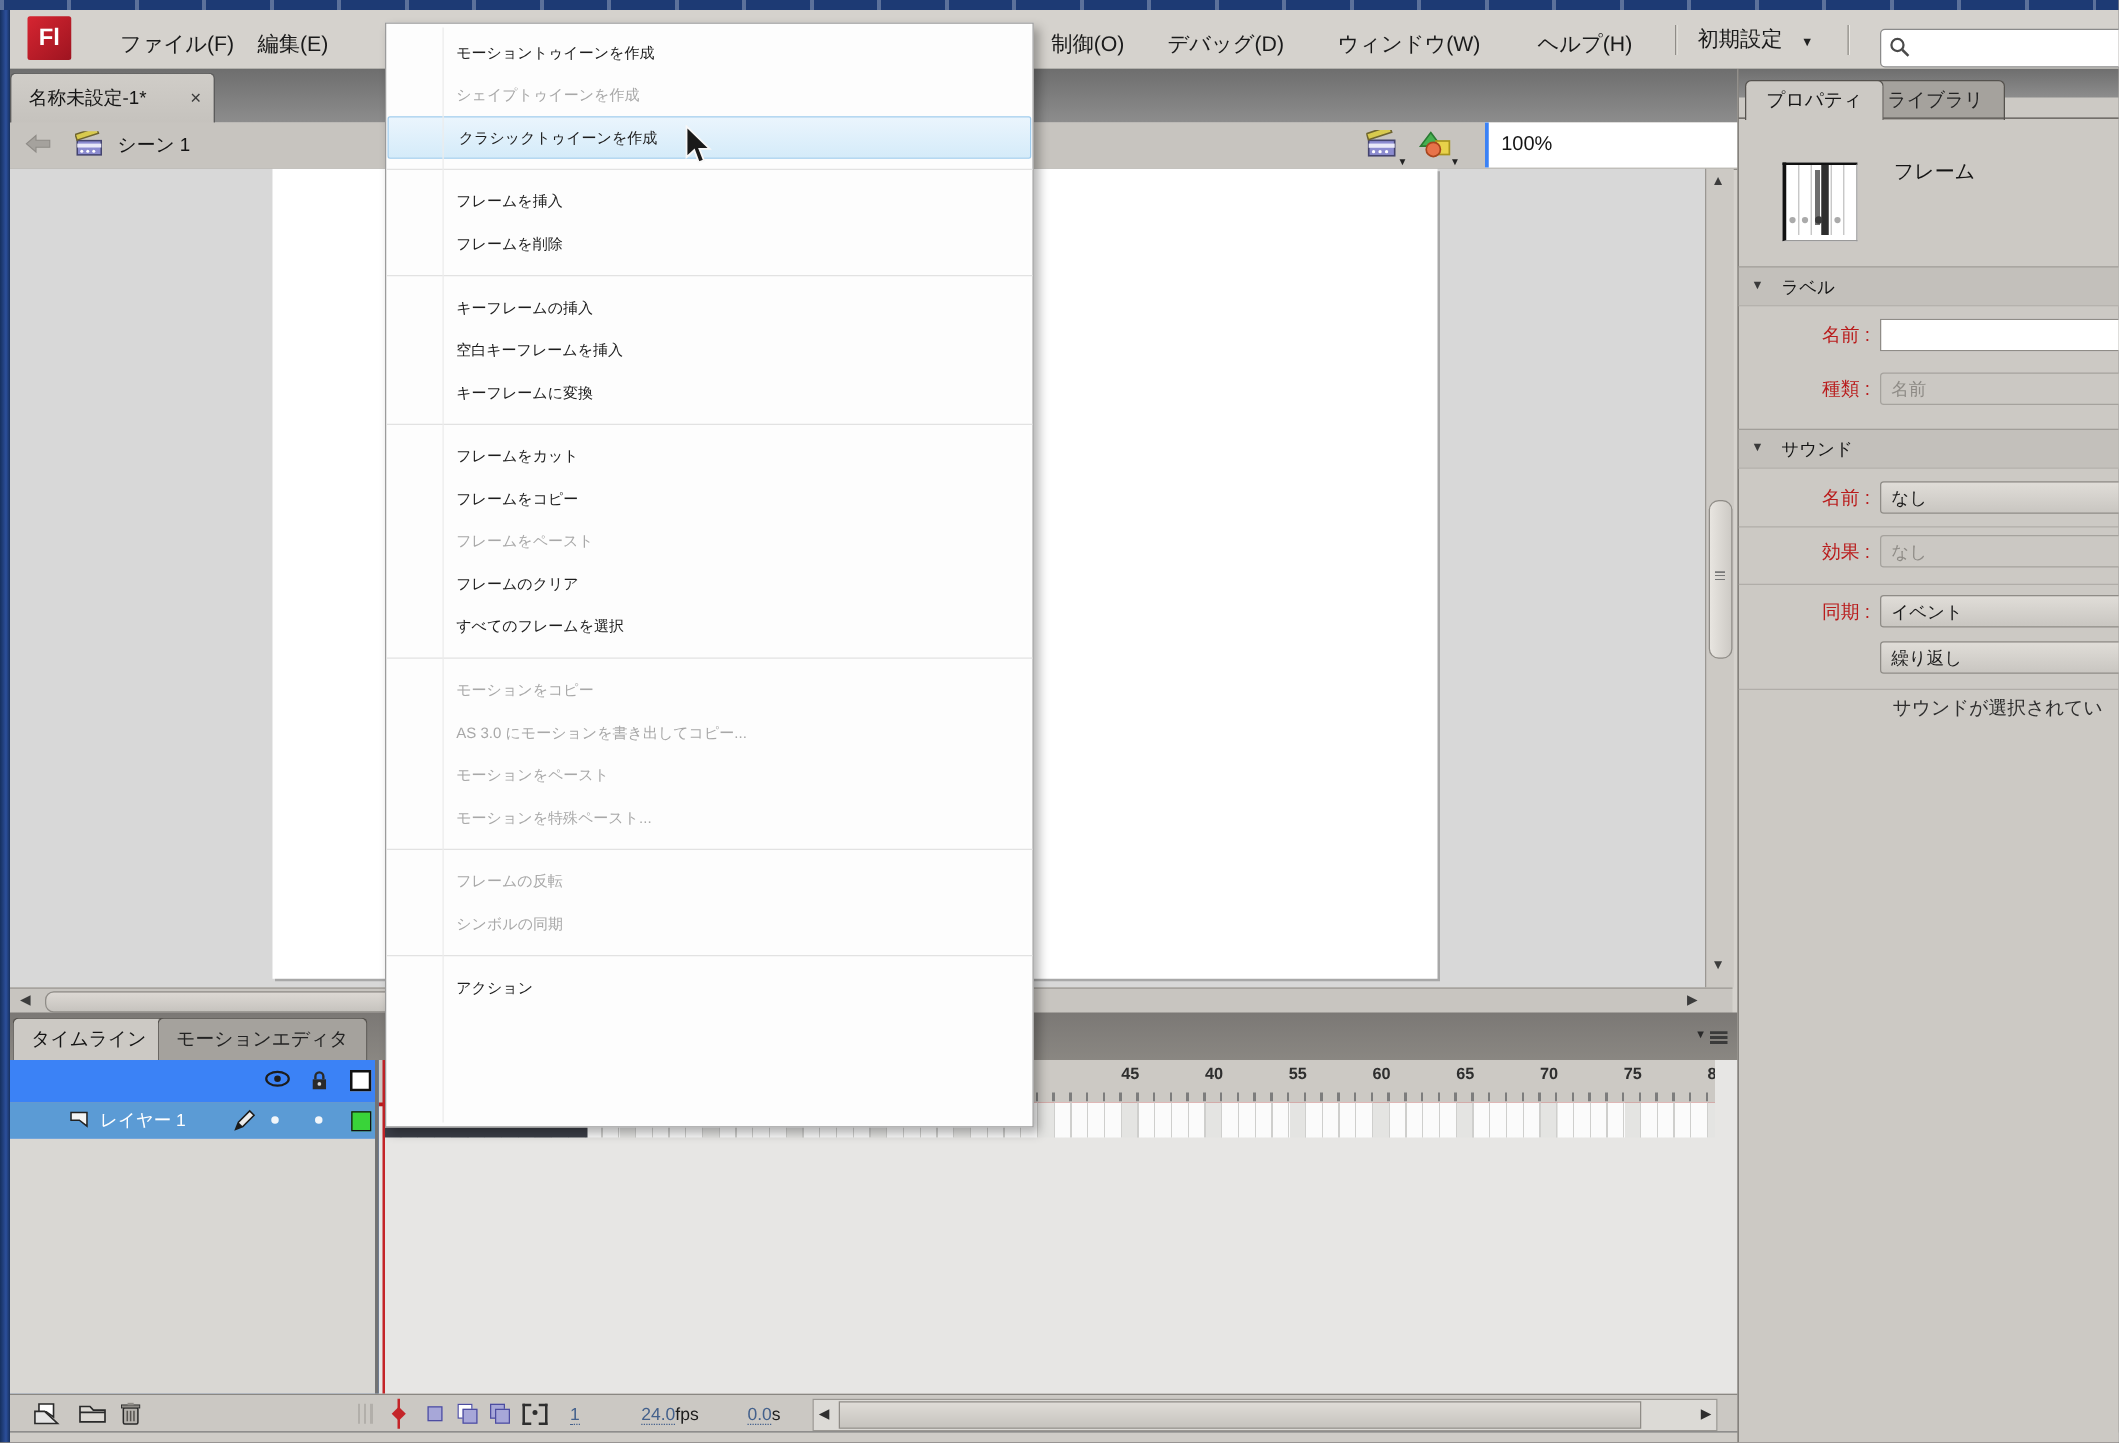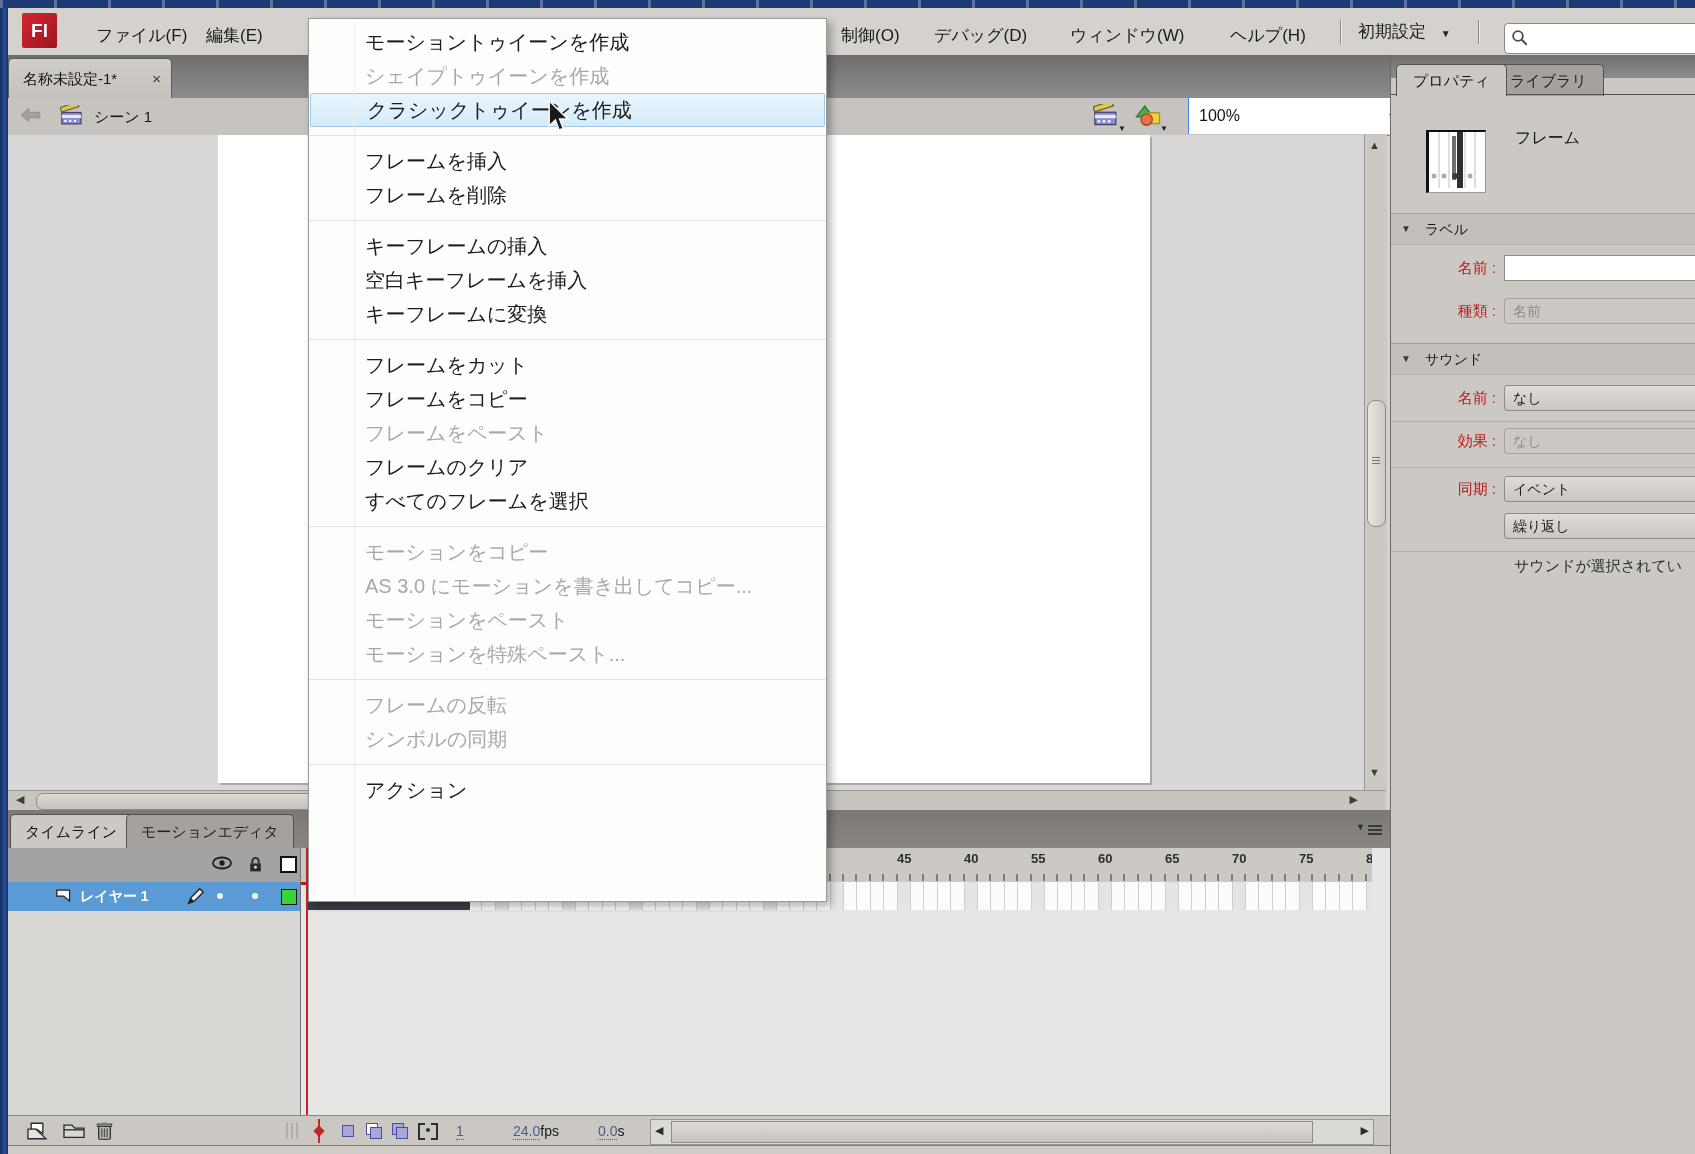--- a/index.html
+++ b/index.html
@@ -41,21 +41,21 @@
   #doc-tab .close{position:absolute;right:10px;color:#3a3a3a;font-size:15px;top:0;}
 
   
   #scenebar{left:8px;top:98px;width:1382px;height:37px;background:#c7c4bf;border-bottom:1px solid #8f8c87;}
   #back-arrow{left:12px;top:9px;}
   #scene-clapper{left:52px;top:7px;}
   #scene-name{left:86px;top:0;height:37px;line-height:37px;font-size:15px;color:#141414;}
   #edit-scene-btn{left:1085px;top:6px;}
   #edit-symbol-btn{left:1127px;top:6px;}
   .mini-caret{position:absolute;font-size:8px;color:#222;bottom:-2px;right:-7px;}
-  #zoom-select{left:1180px;top:0px;width:205px;height:36px;background:#fff;border-left:1px solid #3b82f6;padding-left:16px;}
+  #zoom-select{left:1180px;top:0px;width:205px;height:36px;background:#fff;border-left:3px solid #3b82f6;padding-left:16px;}
   #zoom-select .val{position:absolute;left:10px;top:0;line-height:36px;font-size:16px;color:#141414;}
   #zoom-select .caret{position:absolute;right:12px;top:0;line-height:36px;font-size:11px;color:#111;}
 
   
   #stage{left:8px;top:135px;width:1356px;height:655px;background:#d8d8d8;overflow:hidden;}
   #page{left:210px;top:0px;width:932px;height:648px;background:#fff;box-shadow:2px 2px 0 #a8a8a8;}
   #stage-vscroll{left:1364px;top:135px;width:22px;height:655px;background:#ccc9c4;border-left:1px solid #9a9792;}
   #stage-vscroll .up{position:absolute;top:4px;left:4px;font-size:11px;color:#3c3c3c;}
   #stage-vscroll .down{position:absolute;bottom:12px;left:4px;font-size:11px;color:#3c3c3c;}
   #stage-vthumb{left:2px;top:265px;width:17px;height:125px;background:linear-gradient(90deg,#e8e5e0,#cdcac5);
@@ -73,21 +73,21 @@
     border:1px solid #55524e;border-bottom:none;padding:0 14px;}
   #tab-timeline{left:2px;background:#ccc9c4;color:#141414;}
   #tab-motion-editor{left:118px;background:#a5a29d;color:#222;}
   #tl-panelmenu{left:1348px;top:14px;width:26px;height:14px;}
   #tl-panelmenu .lines{position:absolute;right:0;top:1px;width:14px;height:11px;
     background:repeating-linear-gradient(#3a3a3a 0 2px,transparent 2px 4px);}
   #tl-panelmenu .caret{position:absolute;left:0;top:-2px;font-size:9px;color:#2a2a2a;}
 
   
   #timeline{left:8px;top:848px;width:1382px;height:267px;background:#e7e6e4;}
-  #layer-panel{position:absolute;left:0;top:0;width:292px;height:267px;background:#a3a3a3;border-right:1px solid #737373;font-weight:bold;}
+  #layer-panel{position:absolute;left:0;top:0;width:292px;height:267px;background:#3b82f6;border-right:3px solid #737373;}
   #tl-header{position:absolute;left:0;top:0;width:292px;height:34px;border-bottom:1px solid #a8a5a0;}
   #tl-header .hicon{position:absolute;top:8px;}
   #icon-eye{left:203px;}
   #icon-lock{left:240px;}
   #icon-outline{left:272px;top:8px;width:13px;height:13px;border:2px solid #111;background:#fff;position:absolute;}
   #layer-row{position:absolute;left:0;top:34px;width:292px;height:29px;background:#5b9bd5;}
   #layer-row .corner{position:absolute;left:47px;top:6px;}
   #layer-row .lname{position:absolute;left:72px;top:0;line-height:29px;font-size:14px;color:#fff;}
   #layer-row .pencil{position:absolute;left:178px;top:4px;}
   #layer-row .dot{position:absolute;top:11px;width:6px;height:6px;border-radius:50%;background:#f2f6fa;}
@@ -152,21 +152,21 @@
     background:linear-gradient(#e0ddd8,#c9c6c1);font-size:14px;line-height:24px;padding:0 8px;color:#1a1a1a;}
   .p-drop.disabled{background:#cbc8c3;color:#8e8b86;border-color:#a5a29d;}
   .p-sep{position:absolute;left:0;width:305px;height:1px;background:#b0ada8;}
   #p-hint{position:absolute;left:123px;top:502px;font-size:15px;color:#2e2e2e;}
 
   
   #context-menu{left:308px;top:18px;width:519px;height:884px;background:#fdfdfd;border:1px solid #9b9b9b;
     box-shadow:4px 4px 8px rgba(0,0,0,.3);z-index:50;box-sizing:border-box;padding:6px 0 8px 0;
     display:flex;flex-direction:column;}
   #cm-gutter{position:absolute;left:45px;top:3px;bottom:3px;width:1px;background:#ececec;}
-  .cm-item{height:34px;line-height:34px;font-size:20px;color:#1c1c1c;padding-left:56px;white-space:nowrap;flex:0 0 auto;}
+  .cm-item{height:34px;line-height:34px;font-size:12px;color:#1c1c1c;padding-left:56px;white-space:nowrap;flex:0 0 auto;}
   .cm-item.disabled{color:#a8a8a8;}
   .cm-item.hover{background:linear-gradient(#eaf5fd,#d5ebf9);border:1px solid #9ecbed;border-radius:2px;
     margin:0 1px;height:32px;line-height:32px;}
   .cm-item.separator{height:0;border-top:1px solid #e2e2e2;margin:8px 0;padding:0;}
 
   #cursor{left:546px;top:100px;z-index:60;}
 </style>
 </head>
 <body>
 

